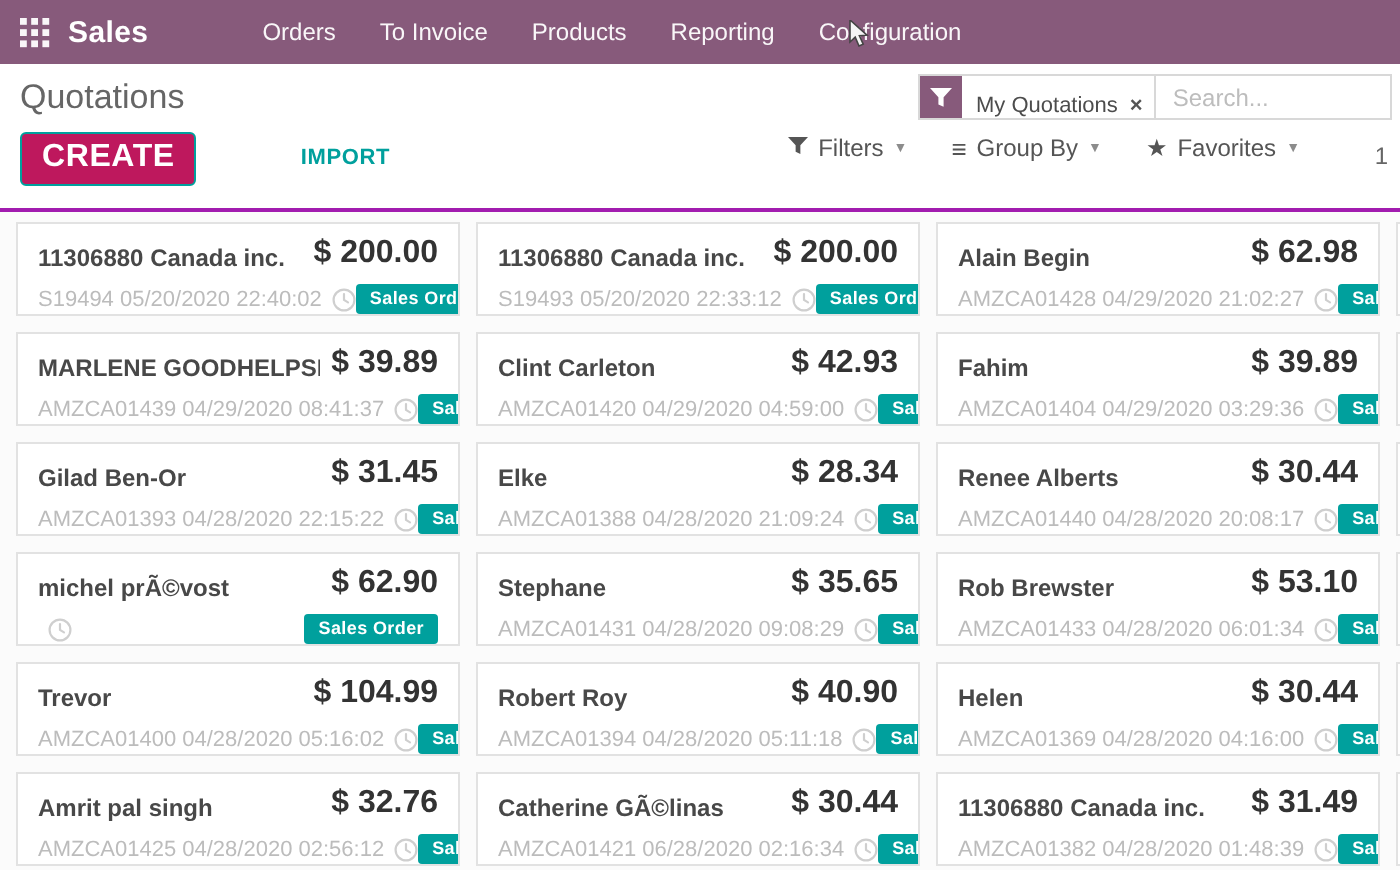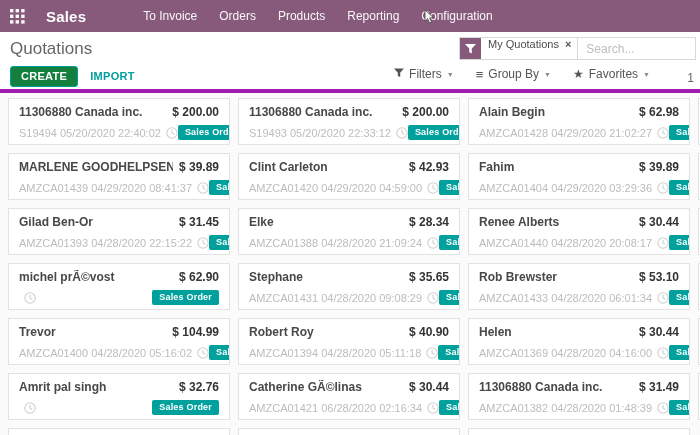--- a/index.html
+++ b/index.html
@@ -2,56 +2,56 @@
 <html><head>
 <meta charset="utf-8">
 <style>
   * { margin:0; padding:0; box-sizing:border-box; }
   html,body { width:700px; height:435px; overflow:hidden; background:#fff;
               font-family:"Liberation Sans", sans-serif; position:relative; }
 
   
   .navbar { height:32px; background:#875A7B; display:flex; align-items:center; color:#fff; }
   .apps-btn { width:34px; height:32px; display:flex; align-items:center; justify-content:center; cursor:pointer; }
-  .brand { font-size:15px; font-weight:bold; margin-left:12px; margin-right:46px; letter-spacing:.2px; }
+  .brand { font-size:15px; font-weight:bold; margin-right:46px; letter-spacing:.2px; }
   .nav-item { font-size:12px; padding:0 11px; height:32px; line-height:32px; color:rgba(255,255,255,.95); cursor:pointer; }
   .cursor { position:absolute; left:424px; top:10px; z-index:50; pointer-events:none; }
 
   
-  .cp { position:relative; height:61px; border-bottom:4px solid #a21caf; background:#fff; padding:7px 10px 12px; }
+  .cp { position:relative; height:74px; border-bottom:2px solid #a21caf; background:#fff; padding:7px 10px 12px; }
   .cp-title { font-size:17px; color:#666; font-weight:400; }
   .btn-row { margin-top:7px; display:flex; align-items:center; }
-  .btn-create { background:#15803d; color:#fff; border:1px solid #00A09D; font-size:11px; font-weight:bold;
+  .btn-create { background:#be185d; color:#fff; border:1px solid #00A09D; font-size:16px; font-weight:bold;
                 padding:3px 10px 4px; border-radius:3px; cursor:pointer; letter-spacing:.3px;text-align:right; }
   .btn-import { background:none; border:none; color:#00A09D; font-size:11px; font-weight:bold;
-                padding:3px 12px 4px; cursor:pointer; letter-spacing:.3px; }
+                padding:3px 12px 4px; cursor:pointer; letter-spacing:.3px;margin-left:40px; }
 
   .searchbox { position:absolute; top:5px; right:4px; width:237px; height:23px; background:#fff;
                border:1px solid #d8d8d8; display:flex; align-items:stretch; }
-  .facet { display:flex; align-items:flex-start; border-right:1px solid #d8d8d8; }
+  .facet { display:flex; align-items:flex-end; border-right:1px solid #d8d8d8; }
   .facet-icon { width:21px; height:21px; background:#875A7B; display:flex; align-items:center; justify-content:center; }
   .facet-label { font-size:11px; color:#4c4c4c; padding:0 5px 0 7px; white-space:nowrap; }
   .facet-close { font-size:11px; color:#555; padding:0 6px 0 1px; cursor:pointer; font-weight:bold; }
   .search-ph { font-size:12px; color:#bdbdbd; padding-left:8px; align-self:center; }
 
   .filter-cluster { position:absolute; top:35px; right:50px; display:flex; align-items:center; gap:22px; }
   .f-item { display:flex; align-items:center; gap:5px; font-size:12px; color:#555; cursor:pointer; }
   .caret { font-size:7px; color:#8c8c8c; padding-top:1px; }
   .gb-glyph { font-size:13px; color:#555; line-height:1; }
   .star-glyph { font-size:12px; color:#555; line-height:1; }
   .pager { position:absolute; top:39px; right:6px; font-size:12px; color:#666; }
 
   
   .kanban { height:346px; overflow:hidden; background:#fbfbfb; }
   .grid { width:930px; display:grid; grid-template-columns:repeat(4,222px); grid-auto-rows:47px;
           gap:8px; padding:5px 0 0 8px; }
   .card { background:#fff; border:1px solid #e2e2e2; padding:6px 10px 0; cursor:pointer; overflow:hidden; }
   .c-top { display:flex; justify-content:space-between; align-items:flex-end; }
   .c-name { font-size:12px; color:#484848; font-weight:bold; white-space:nowrap; overflow:hidden; }
-  .c-price { font-size:12px; color:#333; font-weight:bold; white-space:nowrap; padding-left:6px; }
+  .c-price { font-size:16px; color:#333; font-weight:bold; white-space:nowrap; padding-left:6px; }
   .c-bot { display:flex; align-items:center; margin-top:6px; }
   .c-ref { font-size:11px; color:#bcbcbc; white-space:nowrap; }
   .clock { margin-left:5px; display:flex; align-items:center; }
   .c-badge { margin-left:auto; background:#00A09D; color:#fff; font-size:9px; font-weight:bold;
              padding:2px 7px 3px; border-radius:2px; white-space:nowrap; letter-spacing:.2px; }
 </style>
 </head>
 <body>
 
 <div class="navbar">
@@ -64,22 +64,22 @@
         <rect x="0" y="5.6" width="3.4" height="3.4"></rect>
           <rect x="5.6" y="5.6" width="3.4" height="3.4"></rect>
           <rect x="11.2" y="5.6" width="3.4" height="3.4"></rect>
         <rect x="0" y="11.2" width="3.4" height="3.4"></rect>
           <rect x="5.6" y="11.2" width="3.4" height="3.4"></rect>
           <rect x="11.2" y="11.2" width="3.4" height="3.4"></rect>
       </g>
     </svg>
   </div>
   <span class="brand">Sales</span>
+  <span class="nav-item">Orders</span>
   <span class="nav-item">To Invoice</span>
-  <span class="nav-item">Orders</span>
   <span class="nav-item">Products</span>
   <span class="nav-item">Reporting</span>
   <span class="nav-item">Configuration</span>
 </div>
 
 <div class="cursor">
   <svg width="12" height="14" viewBox="0 0 12 14">
     <path d="M1,0 L1,11 L3.6,8.6 L5.5,13 L7.6,12.1 L5.7,7.9 L9.5,7.6 Z" fill="#f5f5f5" stroke="#444" stroke-width="0.8"></path>
   </svg>
 </div>
@@ -374,20 +374,21 @@
       <span class="c-badge">Sales Order</span>
     </div>
   </div>
       <div class="card"></div>
       <div class="card">
     <div class="c-top">
       <span class="c-name">Amrit pal singh</span>
       <span class="c-price">$ 32.76</span>
     </div>
     <div class="c-bot">
+      <span class="c-ref">AMZCA01425 04/28/2020 02:56:12</span>
       <span class="clock">
         <svg width="12" height="12" viewBox="0 0 12 12">
           <circle cx="6" cy="6" r="5.2" fill="none" stroke="#cfcfcf" stroke-width="1.1"></circle>
           <path d="M6,3 V6 L8,7.2" fill="none" stroke="#cfcfcf" stroke-width="1.1" stroke-linecap="round"></path>
         </svg>
       </span>
       <span class="c-badge">Sales Order</span>
     </div>
   </div>
       <div class="card">

